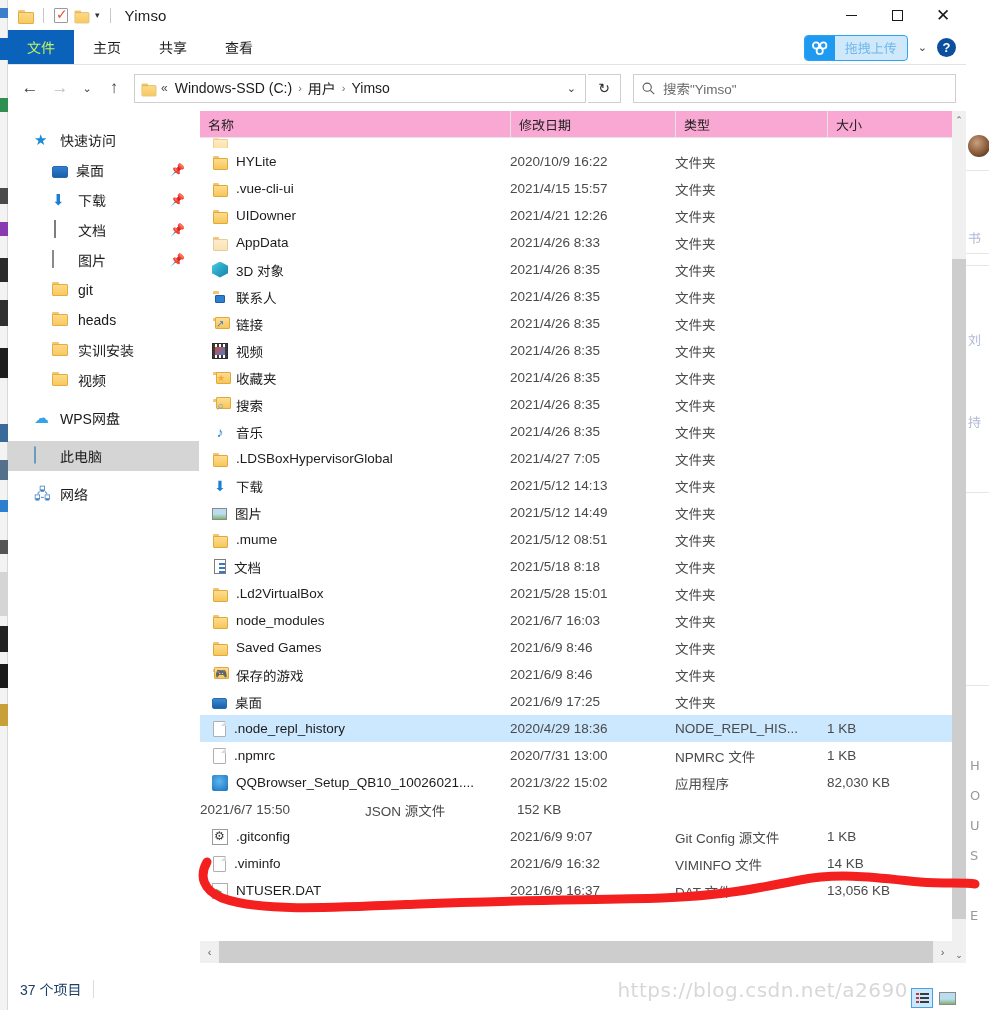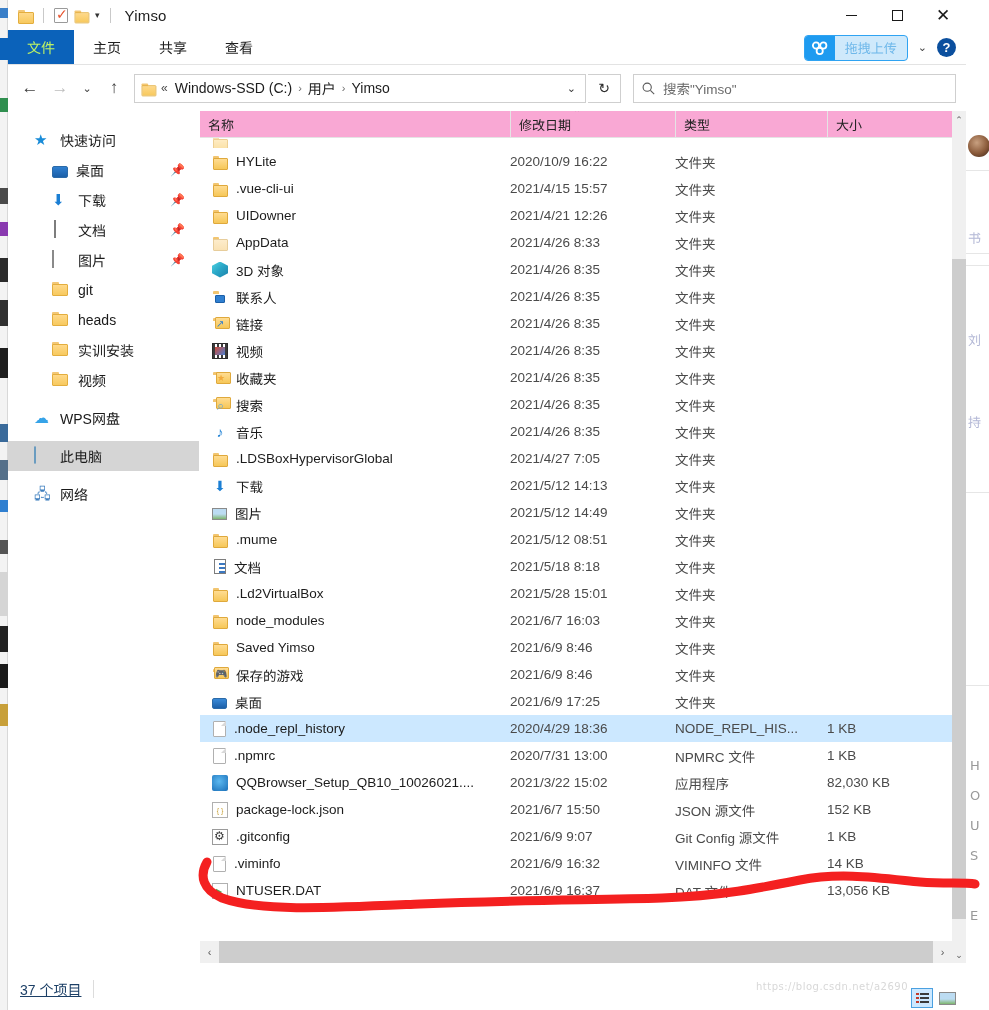--- a/index.html
+++ b/index.html
@@ -300,40 +300,40 @@
   }
   .hs-btn { width: 19px; height: 22px; display:flex; align-items:center; justify-content:center; font-size: 11px; color:#5a5a5a; }
   #hs-thumb { flex: 1; height: 22px; background: #cdcdcd; }
 
   
   #statusbar {
     position: absolute; left: 0; bottom: 0; width: 958px; height: 42px;
     background: #ffffff; display: flex; align-items: center;
   }
   #status-count {
-    font-size: 14px; color: #1c3f66; padding-left: 12px; text-decoration: underline;
+    font-size: 14px; color: #1c3f66; padding-left: 12px;
   }
   #status-sep { width:1px; height: 18px; background: #dcdcdc; margin-left: 12px; }
   #viewmodes { position: absolute; right: 8px; bottom: 2px; display: flex; gap: 3px; align-items: flex-end; }
   .vm-btn {
     width: 22px; height: 20px; display:flex; align-items:center; justify-content:center;
   }
   .vm-btn.active { background: #cce8ff; border: 1px solid #4ba0e0; }
   .vm-details { display:flex; gap:1px; align-items:center; }
   .vm-details .bars { display:flex; flex-direction:column; gap:2px; }
   .vm-details .bars i { display:block; width:9px; height:2px; background:#3a3a3a; }
   .vm-details .sq { display:flex; flex-direction:column; gap:2px; }
   .vm-details .sq i { display:block; width:3px; height:2px; background:#c03a2b; }
   .vm-large {
     width: 17px; height: 13px; border: 1px solid #8a8a8a;
     background: linear-gradient(180deg,#bcdcf2 55%, #7fb66f 100%);
   }
   #watermark {
-    position: absolute; right: 58px; bottom: 18px;
-    font-size: 10px; color: #d8d8d8; letter-spacing: .5px;
+    position: absolute; right: 58px; bottom: 8px;
+    font-size: 20px; color: #d8d8d8; letter-spacing: .5px;
     font-family: "DejaVu Sans", sans-serif; white-space: nowrap;
   }
 
   
   #annotation { position: absolute; left: 0; top: 0; width: 989px; height: 1010px; pointer-events: none; }
 </style>
 </head>
 <body>
 
 <div id="bg-left-strip">
@@ -679,21 +679,21 @@
               <span class="ri ri-folder"></span>
               <span class="nm">node_modules</span>
             </div>
             <div class="cell-date">2021/6/7 16:03</div>
             <div class="cell-type">文件夹</div>
             <div class="cell-size"></div>
           </div>
           <div class="row">
             <div class="cell-name">
               <span class="ri ri-folder"></span>
-              <span class="nm">Saved Yimso</span>
+              <span class="nm">Saved Games</span>
             </div>
             <div class="cell-date">2021/6/9 8:46</div>
             <div class="cell-type">文件夹</div>
             <div class="cell-size"></div>
           </div>
           <div class="row">
             <div class="cell-name">
               <span class="ri ri-folder ri-saved"></span>
               <span class="nm">保存的游戏</span>
             </div>
@@ -731,24 +731,20 @@
           <div class="row">
             <div class="cell-name">
               <span class="ri ri-qq"></span>
               <span class="nm">QQBrowser_Setup_QB10_10026021....</span>
             </div>
             <div class="cell-date">2021/3/22 15:02</div>
             <div class="cell-type">应用程序</div>
             <div class="cell-size">82,030 KB</div>
           </div>
           <div class="row">
-            <div class="cell-name">
-              <span class="ri ri-json"></span>
-              <span class="nm">package-lock.json</span>
-            </div>
             <div class="cell-date">2021/6/7 15:50</div>
             <div class="cell-type">JSON 源文件</div>
             <div class="cell-size">152 KB</div>
           </div>
           <div class="row">
             <div class="cell-name">
               <span class="ri ri-git"></span>
               <span class="nm">.gitconfig</span>
             </div>
             <div class="cell-date">2021/6/9 9:07</div>

